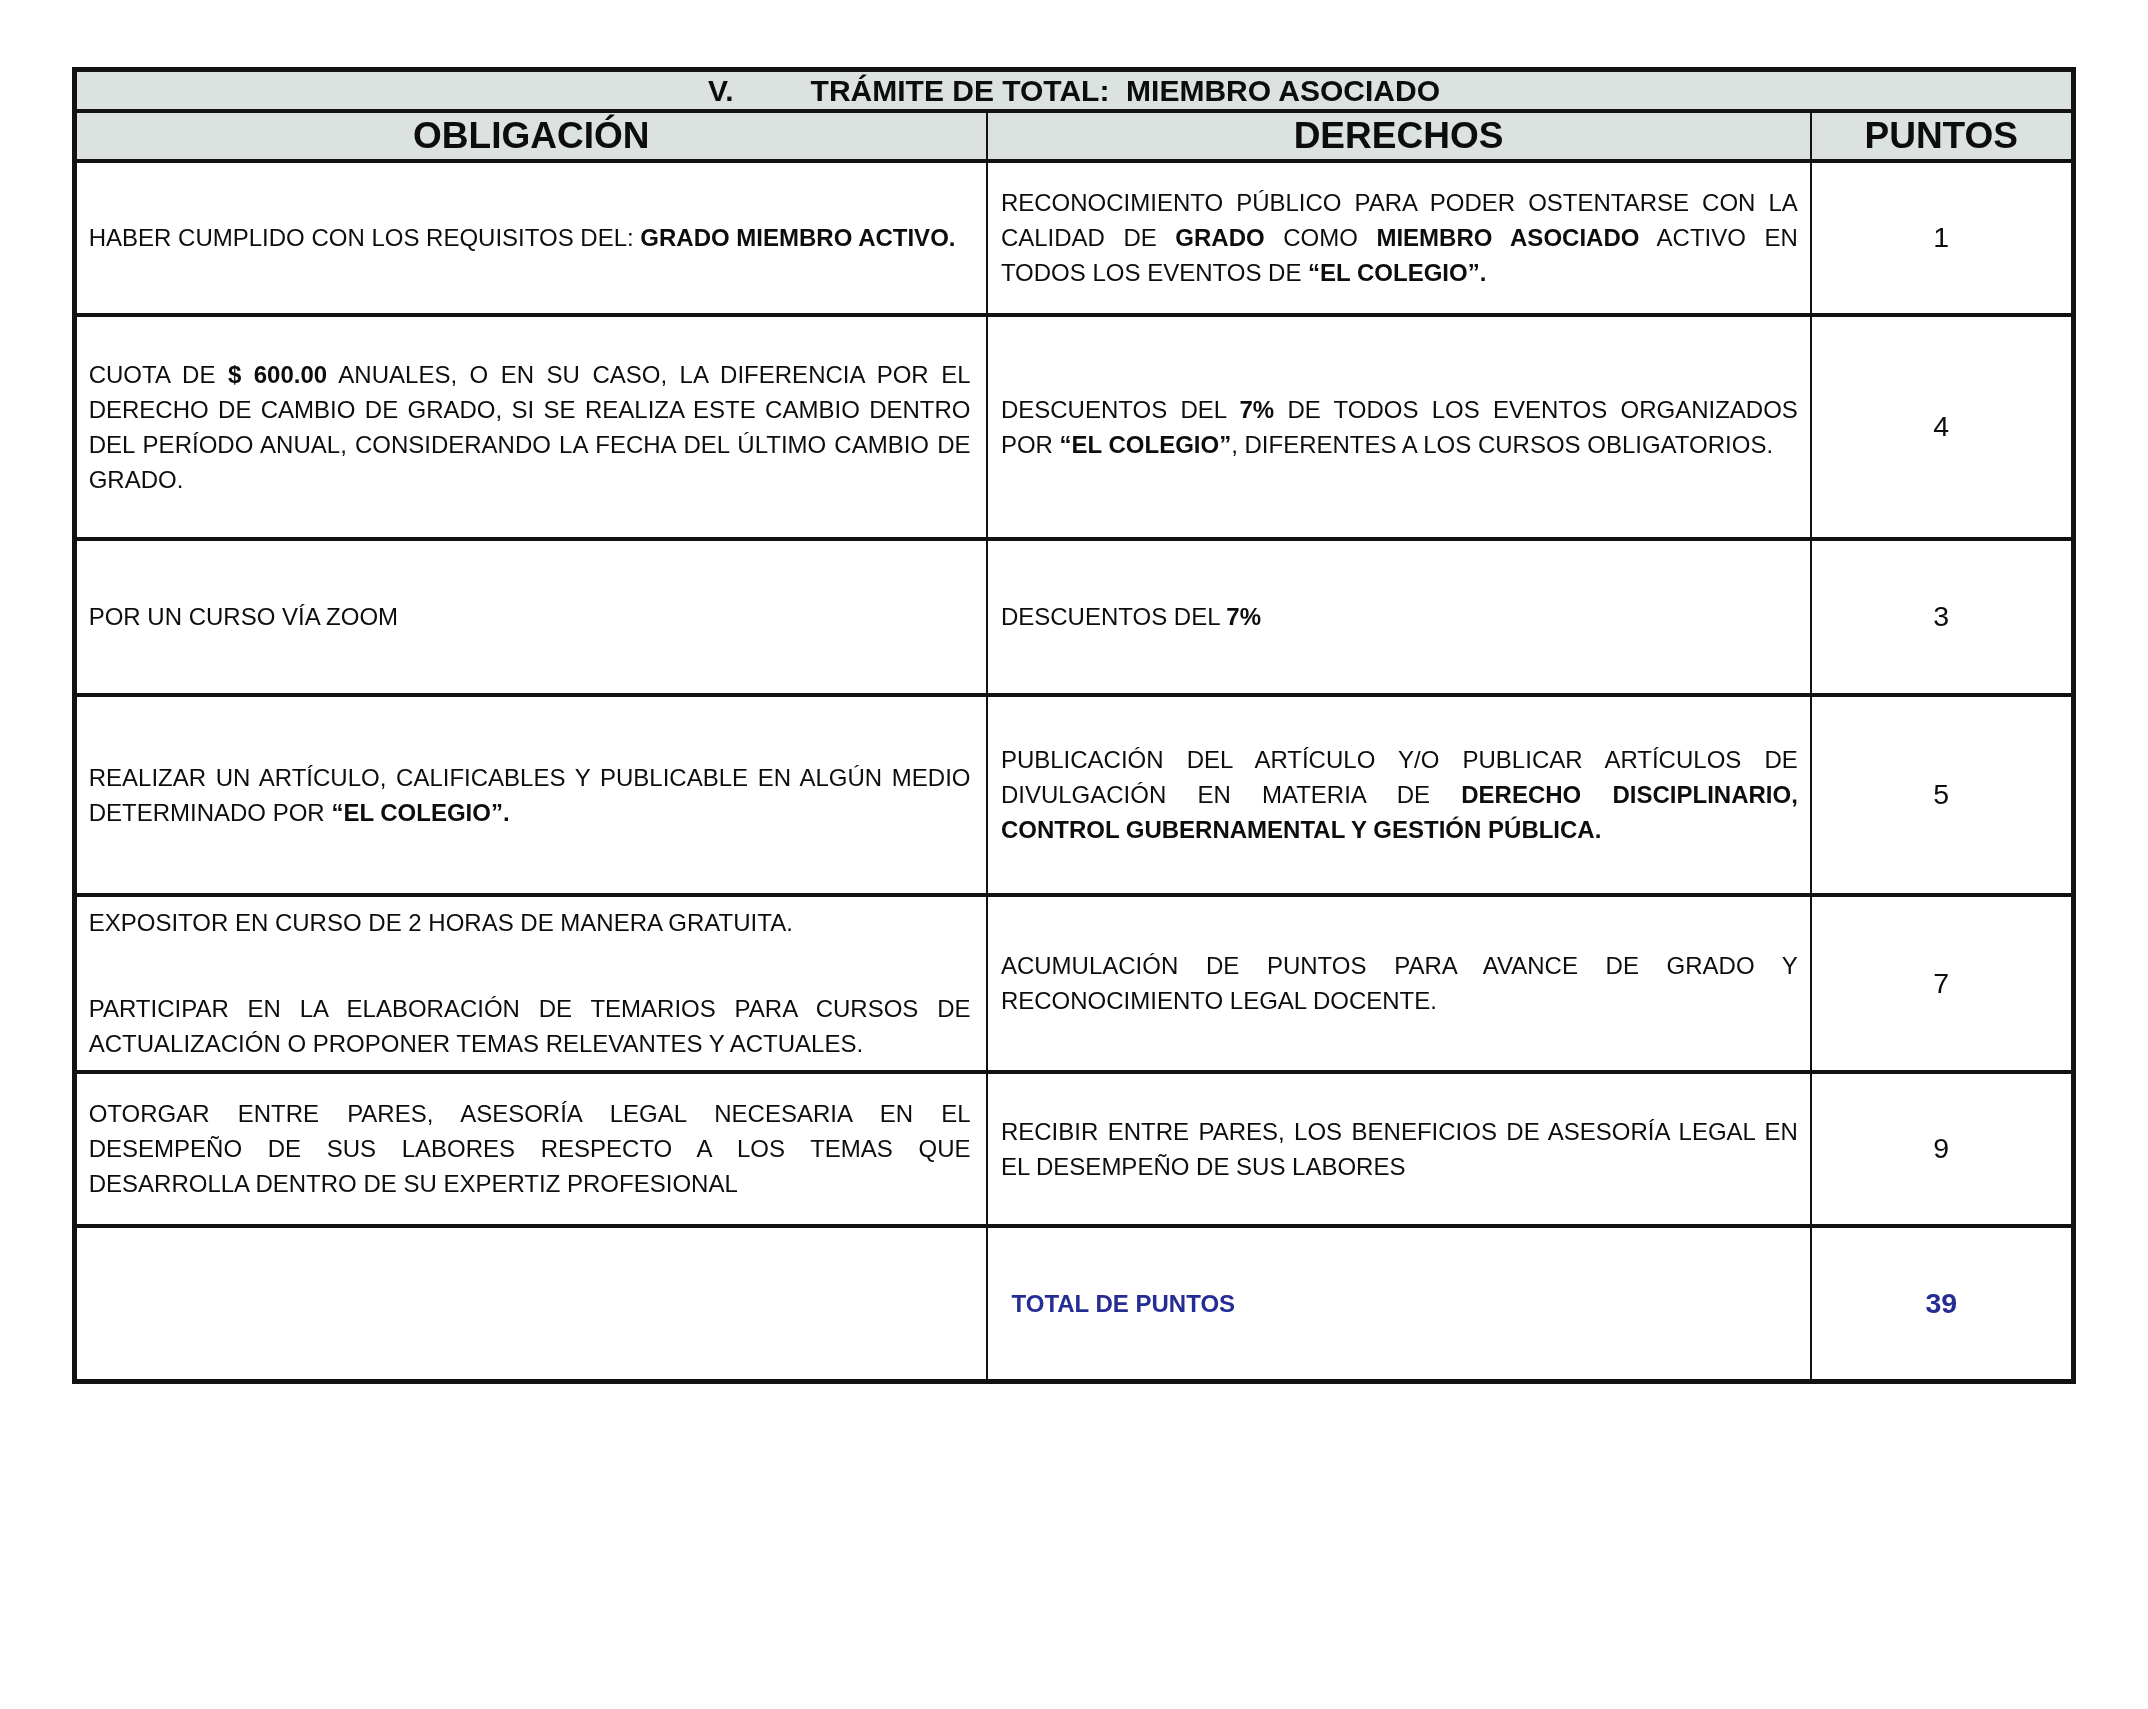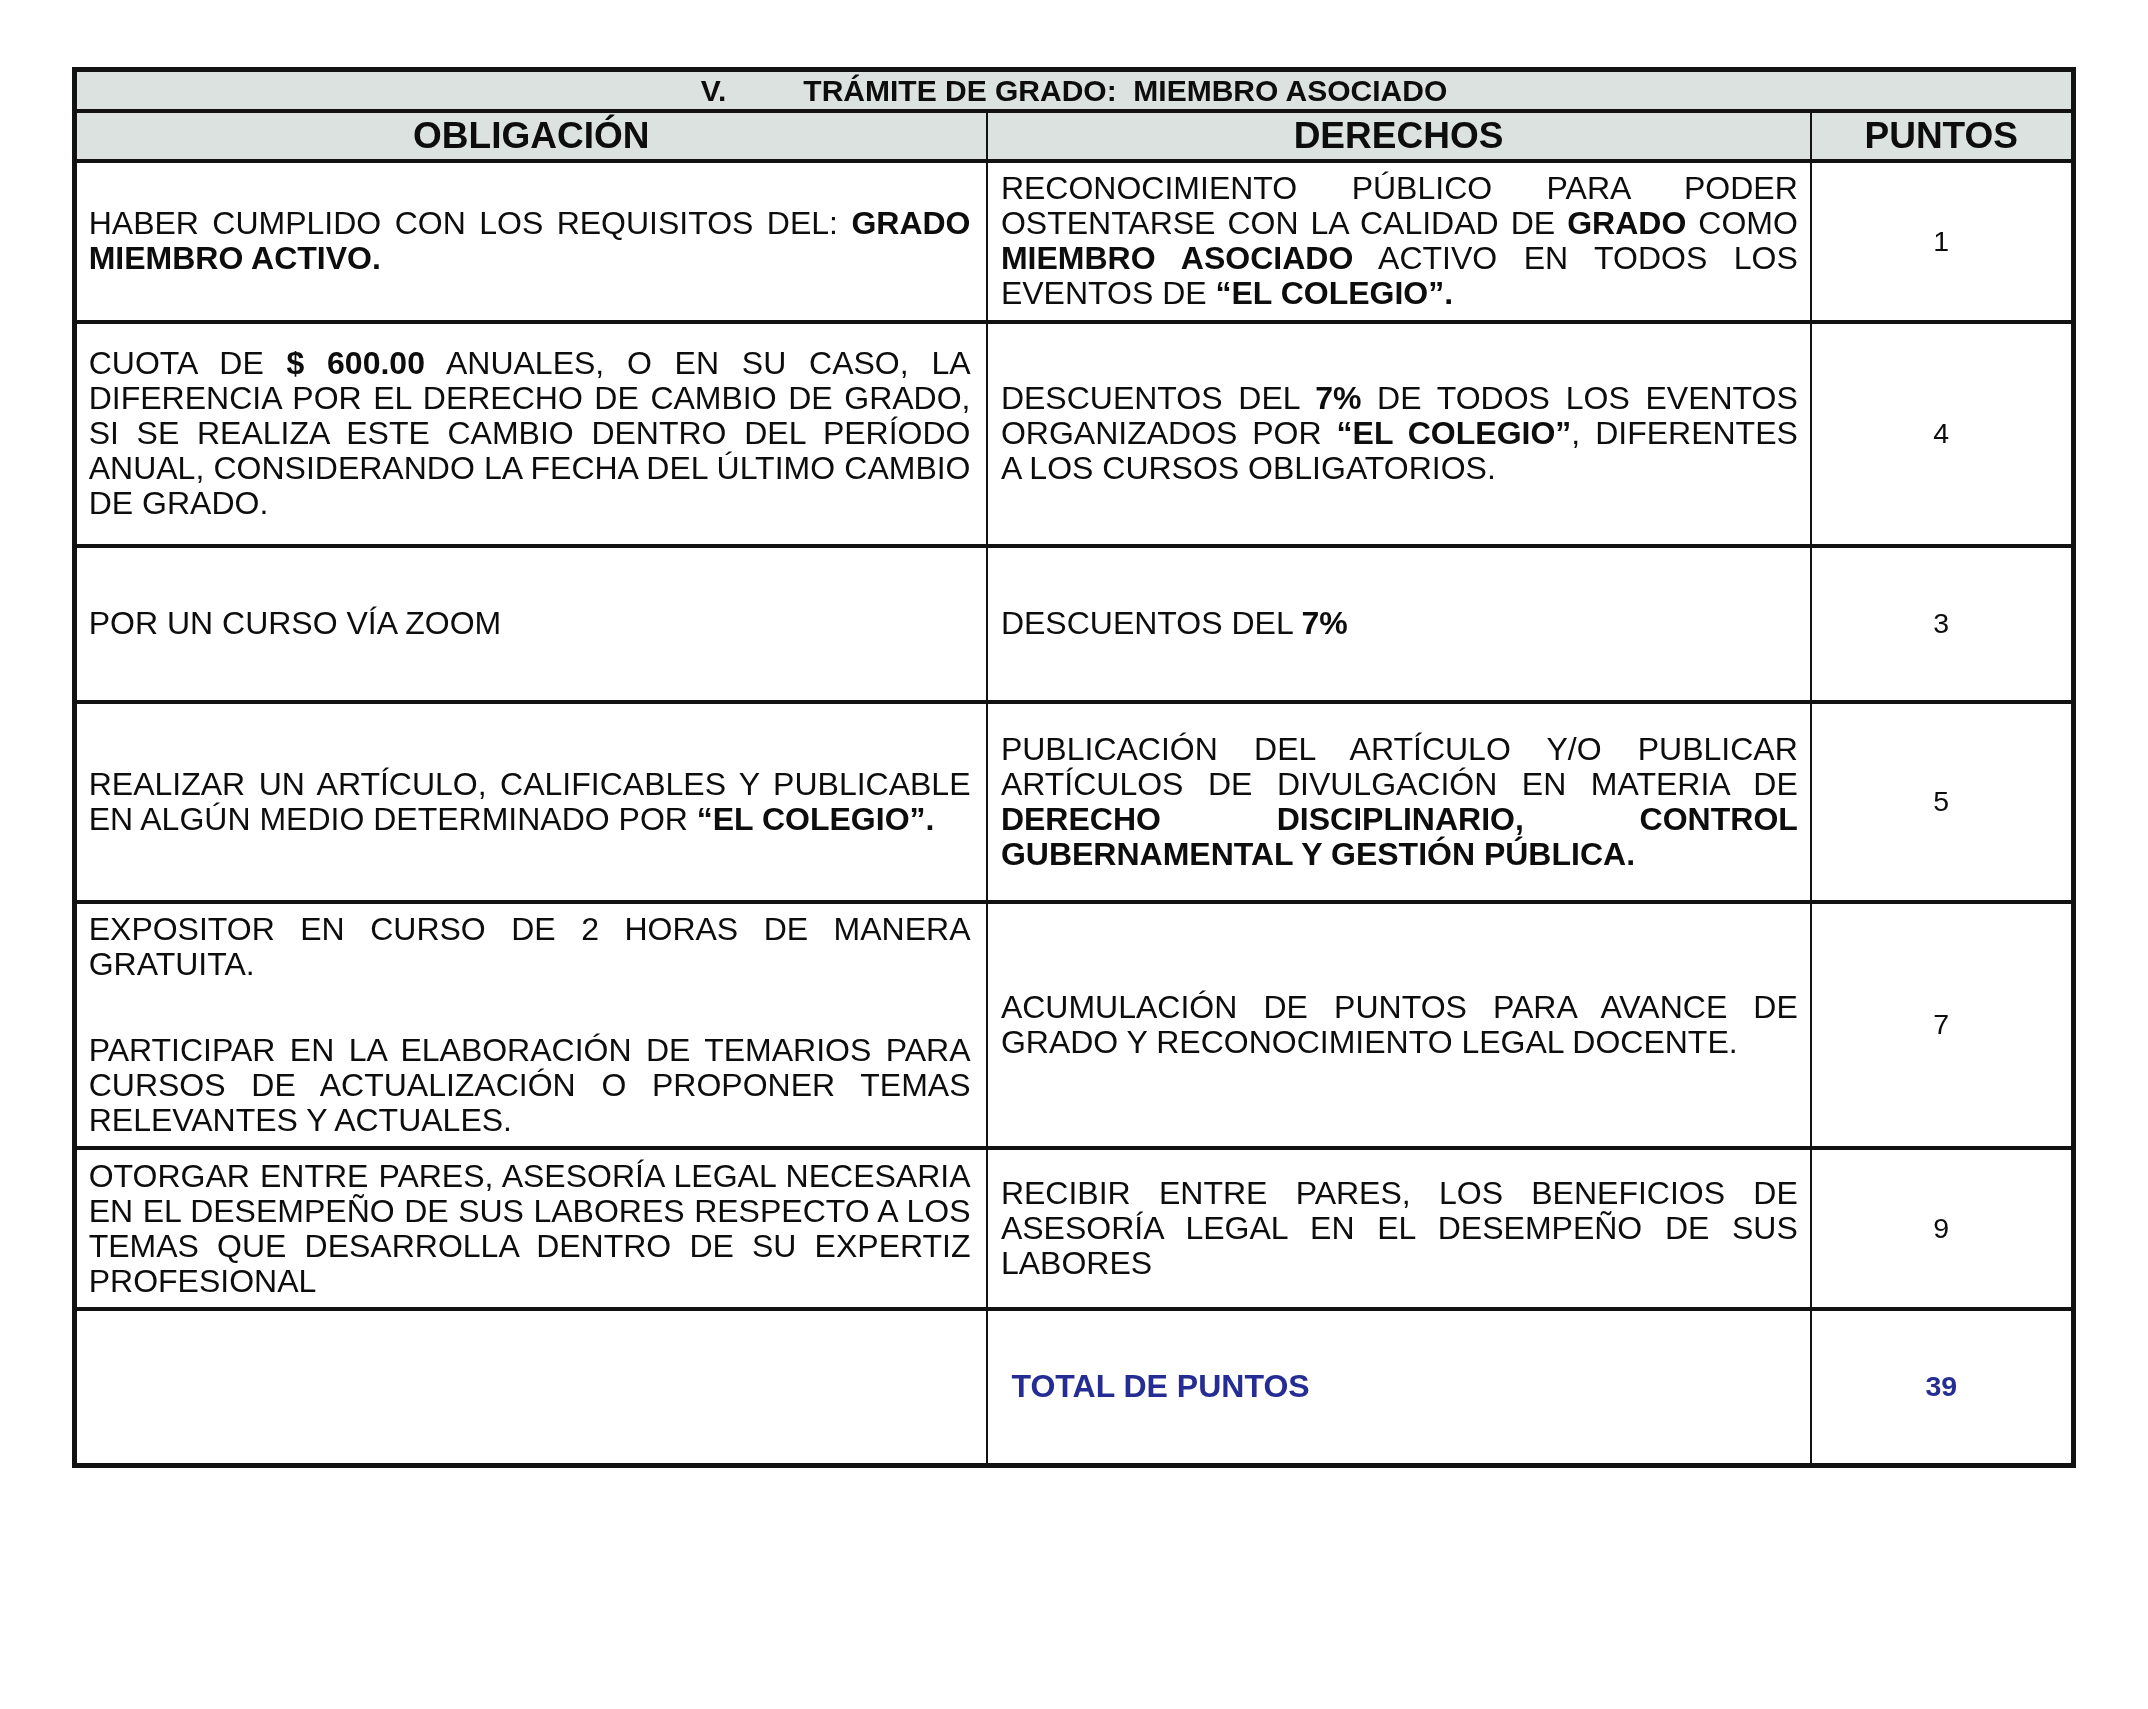--- a/index.html
+++ b/index.html
@@ -57,21 +57,21 @@
   .colh {
     background: var(--header-bg, #dbe2e0);
     font-size: 37px;
     font-weight: bold;
     text-align: center;
     vertical-align: middle;
     padding: 1.7px 0;
   }
 
   td.ob, td.de {
-    font-size: 32px;
+    font-size: 24px;
     line-height: 35px;
     text-align: justify;
     vertical-align: middle;
     padding: 8.4px 15px 8.4px 11.7px;
   }
   td.de { padding-left: 13.4px; padding-right: 11.7px; }
   td.pt {
     font-size: 28.5px;
     line-height: 35px;
     text-align: center;
@@ -97,21 +97,21 @@
 <div class="sheet">
   <table class="tbl">
     <colgroup>
       <col class="c-ob">
       <col class="c-de">
       <col class="c-pt">
     </colgroup>
     <thead>
       <tr class="rt">
         <th class="title-cell" colspan="3">
-          <span class="tnum">V.</span><span class="ttext">TRÁMITE DE GRADO:  MIEMBRO ASOCIADO</span>
+          <span class="tnum">V.</span><span class="ttext">TRÁMITE DE TOTAL:  MIEMBRO ASOCIADO</span>
         </th>
       </tr>
       <tr class="rh">
         <th class="colh">OBLIGACIÓN</th>
         <th class="colh">DERECHOS</th>
         <th class="colh">PUNTOS</th>
       </tr>
     </thead>
     <tbody>
       <tr class="r1">

